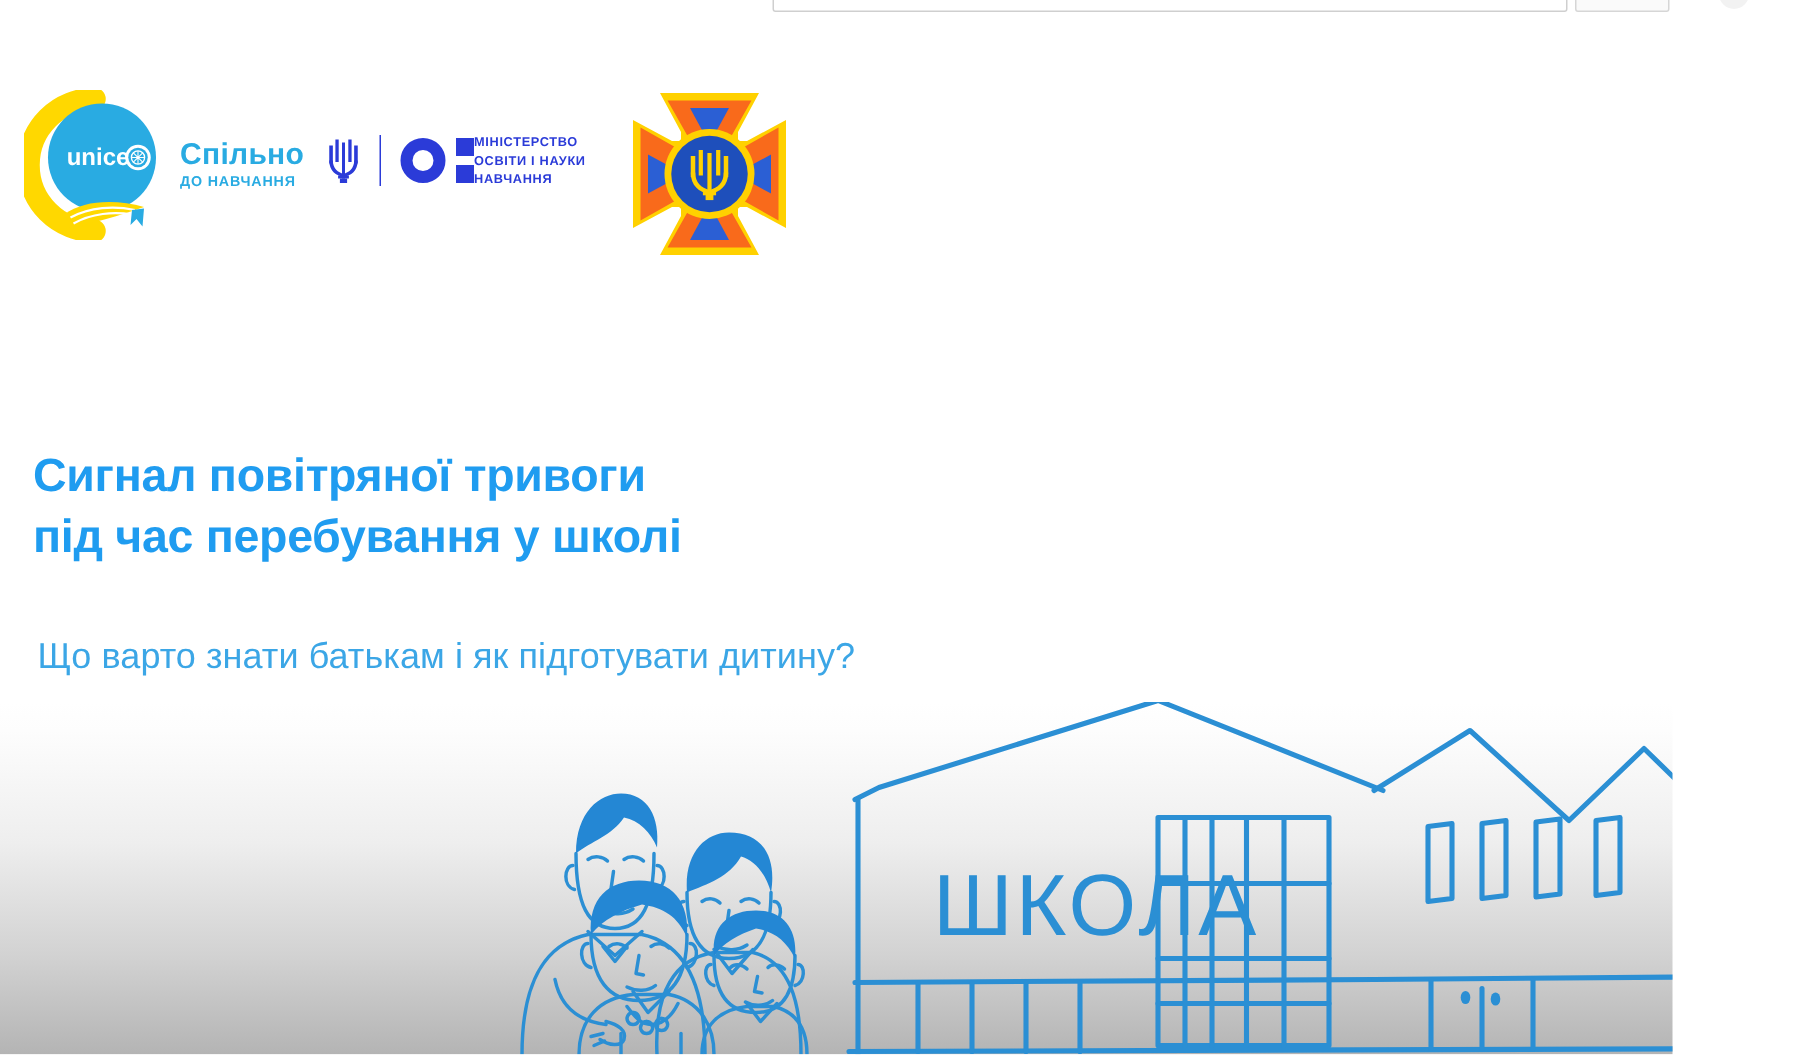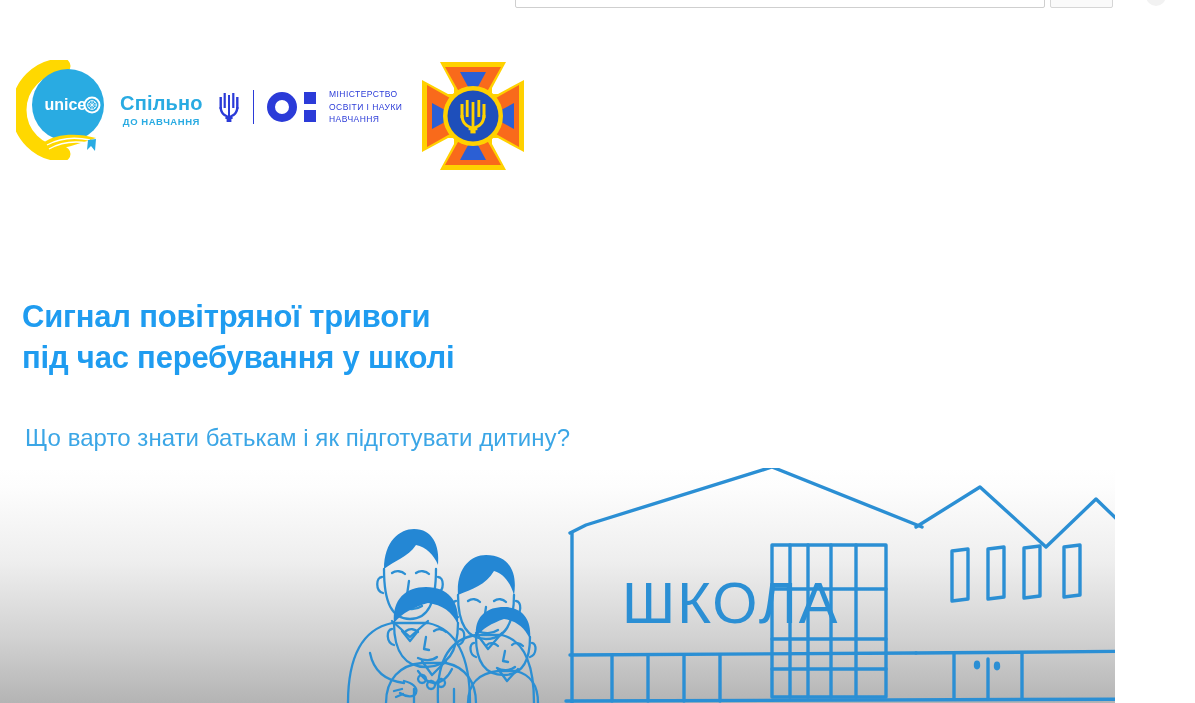--- a/index.html
+++ b/index.html
@@ -73,21 +73,20 @@
   .logo-unicef { left: 16px; top: 8px; }
   .unicef-mark {
     position: relative;
     width: 100px;
     height: 100px;
     flex: 0 0 auto;
   }
   .unicef-lockup {
     margin-left: 4px;
     line-height: 1;
-    text-align: center;
   }
   .unicef-spilno {
     font-size: 20px;
     font-weight: 700;
     color: #29abe2;
     letter-spacing: 0.2px;
   }
   .unicef-sub {
     margin-top: 4px;
     font-size: 9.5px;
@@ -126,23 +125,22 @@
     justify-content: space-between;
     height: 30px;
     margin-left: 7px;
   }
   .mon-squares span {
     display: block;
     width: 12px; height: 12px;
     background: #2b3bd8;
   }
   .mon-text {
-    margin-left: 13px;
     font-size: 8.5px;
-    font-weight: 400;
+    font-weight: 700;
     color: #2b3bd8;
     letter-spacing: 0.45px;
     line-height: 1.48;
     white-space: nowrap;
   }
 
   
   .logo-dsns { left: 412px; top: 0px; }
   .dsns-mark { width: 122px; height: 128px; }
 

